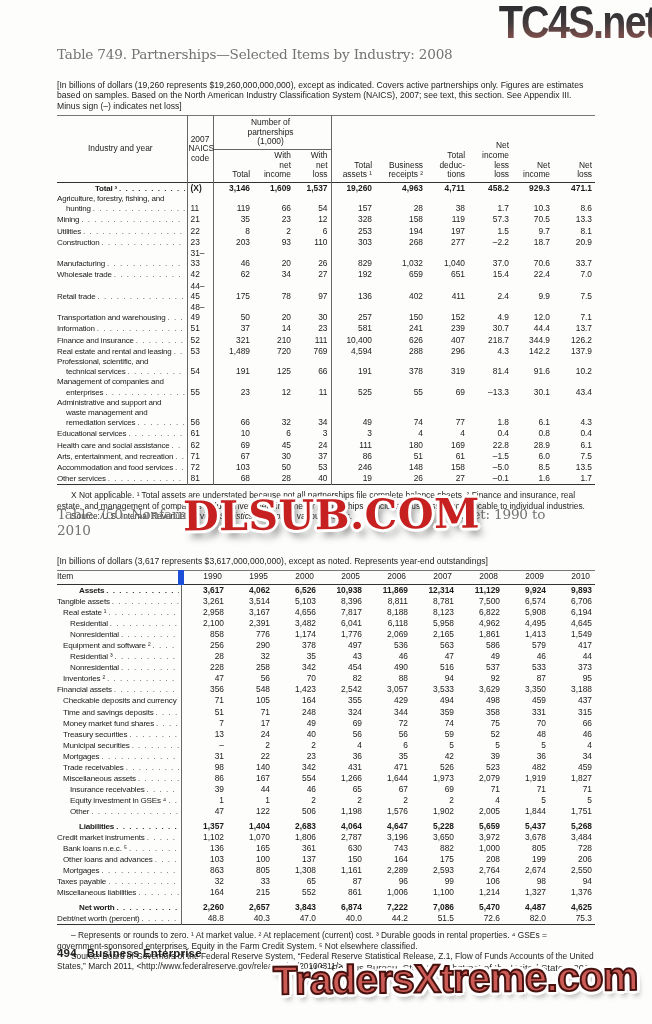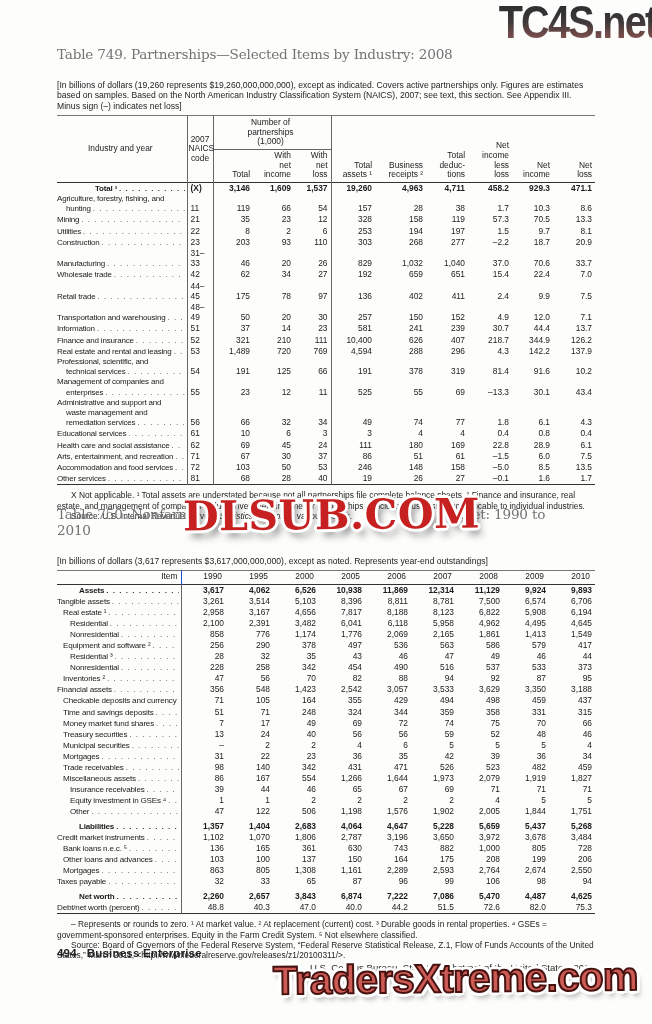--- a/index.html
+++ b/index.html
@@ -25,21 +25,21 @@
   #t749 thead { border-bottom:1.5px solid #333; }
   #t750 thead { border-bottom:1.4px solid #333; }
 
   th { font-weight:normal; font-size:8.4px; line-height:9.6px; white-space:pre-line;
        text-align:right; vertical-align:bottom; padding:1px 3px 2px 0; }
   .h-industry { text-align:center; vertical-align:middle; }
   .h-naics { text-align:center; vertical-align:middle; border-left:1px solid #666; border-right:1px solid #666; padding:0 1px; }
   .h-group { text-align:center; vertical-align:top; border-right:1px solid #666; border-bottom:1px solid #666; padding-top:2px; }
   .h-sub.s2 { border-right:1px solid #666; }
   .h-assets { border-left:1px solid #666; }
-  .h-item { text-align:right; vertical-align:middle; border-right:1px solid #1d4ed8; }
+  .h-item { text-align:left; vertical-align:middle; border-right:6px solid #1d4ed8; }
   .h-year { padding-right:5px; }
 
   td { font-size:8.4px; padding:0; vertical-align:bottom; }
   #t749 td { line-height:10.2px; }
   #t750 td { line-height:10.05px; }
   td.v { text-align:right; padding:0 3px 1px 0; }
   #t749 td.c0 { text-align:left; padding-left:3px; border-left:1px solid #666; border-right:1px solid #666; }
   #t749 td.c3 { border-right:1px solid #666; }
   #t750 td.label { border-right:1px solid #666; }
 
@@ -1010,20 +1010,37 @@
           <td class="v c0">32</td>
           <td class="v c1">33</td>
           <td class="v c2">65</td>
           <td class="v c3">87</td>
           <td class="v c4">96</td>
           <td class="v c5">99</td>
           <td class="v c6">106</td>
           <td class="v c7">98</td>
           <td class="v c8">94</td>
         </tr>
+        <tr>
+          <td class="label">
+            <div class="last">
+              <span>Miscellaneous liabilities</span>
+              <span class="leader"></span>
+            </div>
+          </td>
+          <td class="v c0">164</td>
+          <td class="v c1">215</td>
+          <td class="v c2">552</td>
+          <td class="v c3">861</td>
+          <td class="v c4">1,006</td>
+          <td class="v c5">1,100</td>
+          <td class="v c6">1,214</td>
+          <td class="v c7">1,327</td>
+          <td class="v c8">1,376</td>
+        </tr>
         <tr class="bold gap">
           <td class="label indT">
             <div class="last">
               <span>Net worth</span>
               <span class="leader"></span>
             </div>
           </td>
           <td class="v c0">2,260</td>
           <td class="v c1">2,657</td>
           <td class="v c2">3,843</td>

